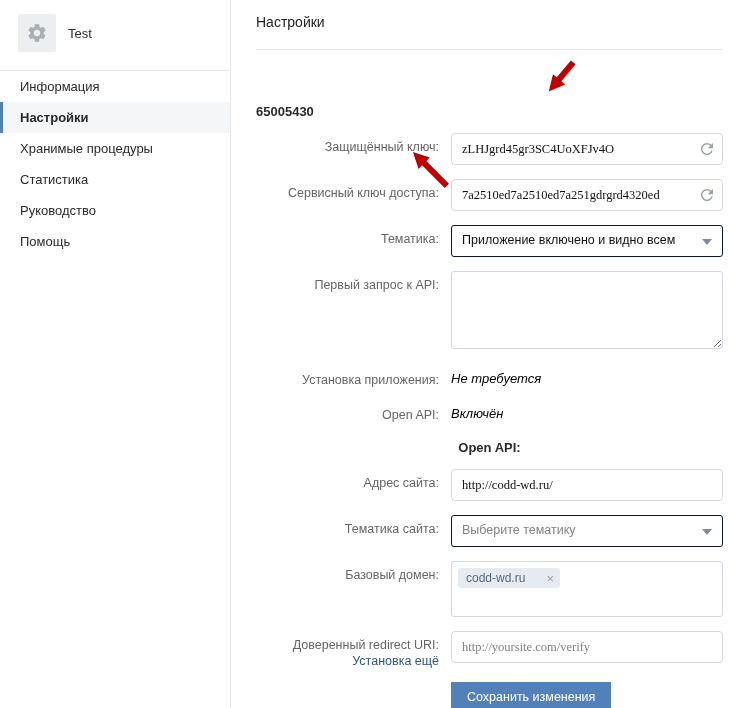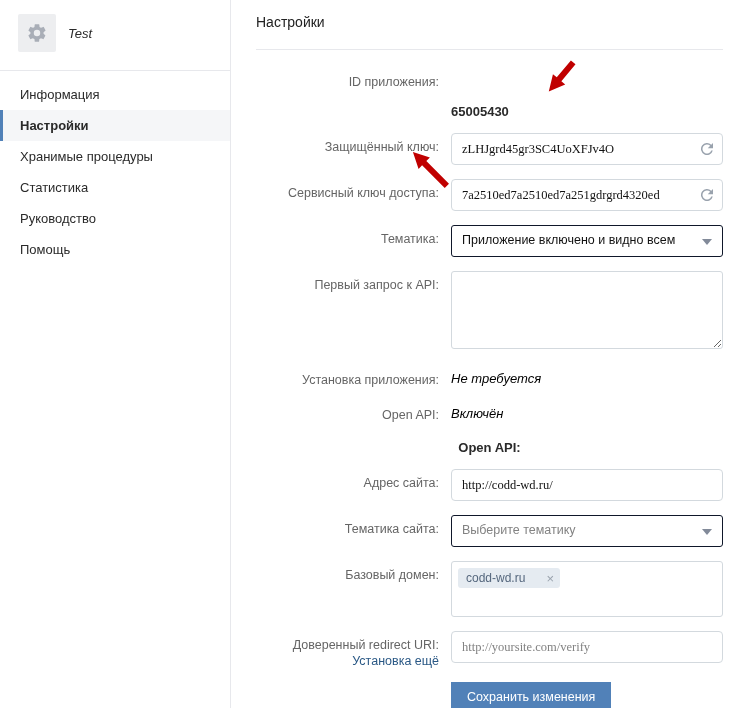--- a/index.html
+++ b/index.html
@@ -20,22 +20,20 @@
     width: 231px;
     border-right: 1px solid #e7e8ec;
     background: #fff;
     padding: 0;
   }
   .sidebar-header {
     display: flex;
     align-items: center;
     padding: 14px 18px 18px 18px;
     border-bottom: 1px solid #e7e8ec;
-    margin-bottom: 8px;
-    font-style: italic;
   }
   .sidebar-icon-box {
     width: 38px; height: 38px;
     background: #edeef0;
     display: flex; align-items: center; justify-content: center;
     margin-right: 12px;
     border-radius: 2px;
   }
   .gear-svg { fill: #a9aeb7; }
   .sidebar-title { font-size: 13px; color: #2a2a2a; font-weight: 400; }
@@ -230,21 +228,20 @@
       <li>Статистика</li>
       <li>Руководство</li>
       <li>Помощь</li>
     </ul>
   </aside>
 
   <main class="main">
     <div class="page-title">Настройки</div>
 
     <div class="form-row">
-      <div class="form-label">ID приложения:</div>
       <div class="form-value value-bold">65005430</div>
     </div>
 
     <div class="form-row">
       <div class="form-label">Защищённый ключ:</div>
       <div class="form-value">
         <div class="input-wrap">
           <input class="text-field" readonly="" value="zLHJgrd45gr3SC4UoXFJv4O" style="">
           <svg class="refresh-icon" viewBox="0 0 24 24">
               <path d="M17.65 6.35A8 8 0 1 0 19.73 14h-2.08a6 6 0 1 1-1.41-6.24L13 11h7V4l-2.35 2.35z"></path>

